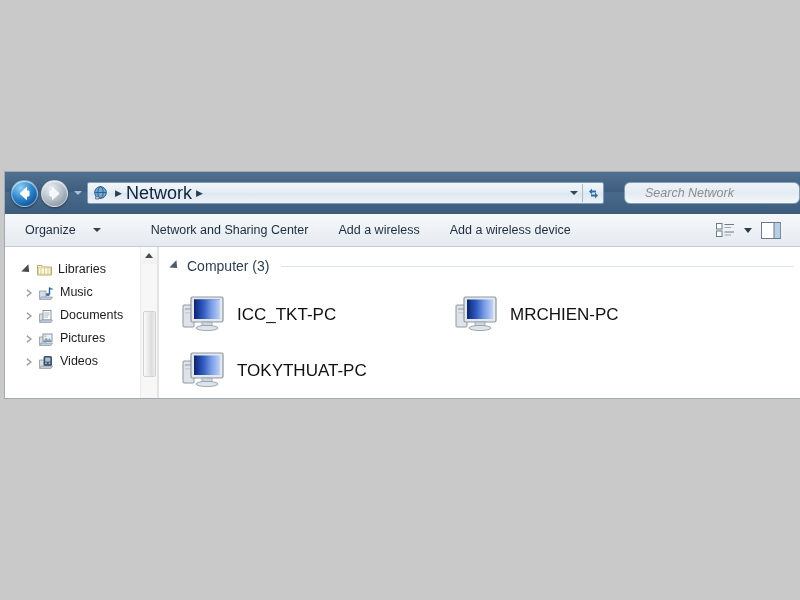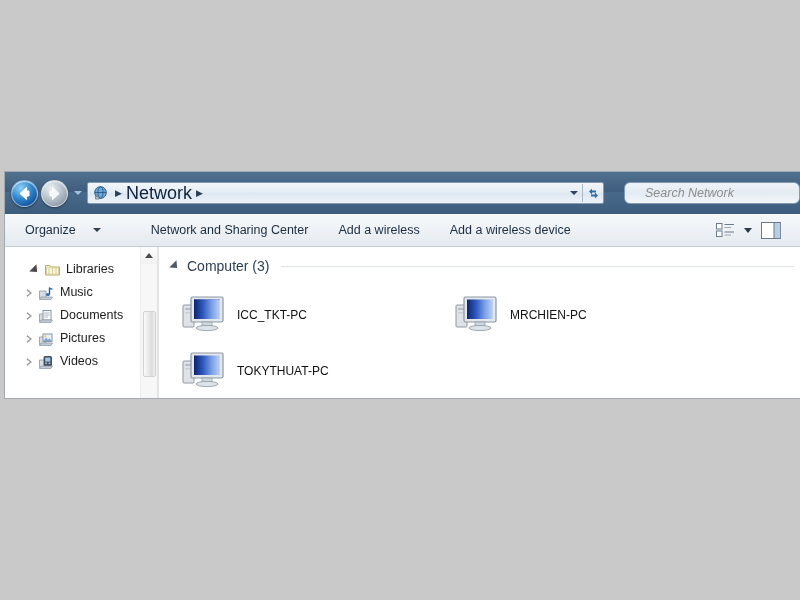--- a/index.html
+++ b/index.html
@@ -235,21 +235,21 @@
     background: #ffffff;
     position: relative;
     padding-top: 11px;
     box-sizing: border-box;
     overflow: hidden;
   }
   .tree-row {
     display: flex;
     align-items: center;
     height: 23px;
-    padding-left: 22px;
+    padding-left: 14px;
     font-size: 12.5px;
     color: #1c1c1c;
     white-space: nowrap;
   }
   .tree-row.child { padding-left: 16px; }
   .tw {
     width: 16px;
     height: 16px;
     flex: 0 0 auto;
     display: flex;
@@ -408,21 +408,21 @@
     padding-left: 8px;
   }
   .item-icon {
     width: 48px;
     height: 44px;
     flex: 0 0 auto;
     position: relative;
     margin-right: 8px;
   }
   .item-label {
-    font-size: 12px;
+    font-size: 17px;
     color: #111111;
     white-space: nowrap;
   }
 </style>
 </head>
 <body>
 
 <div id="explorer-window">
 
   <div class="addressbar-band">

